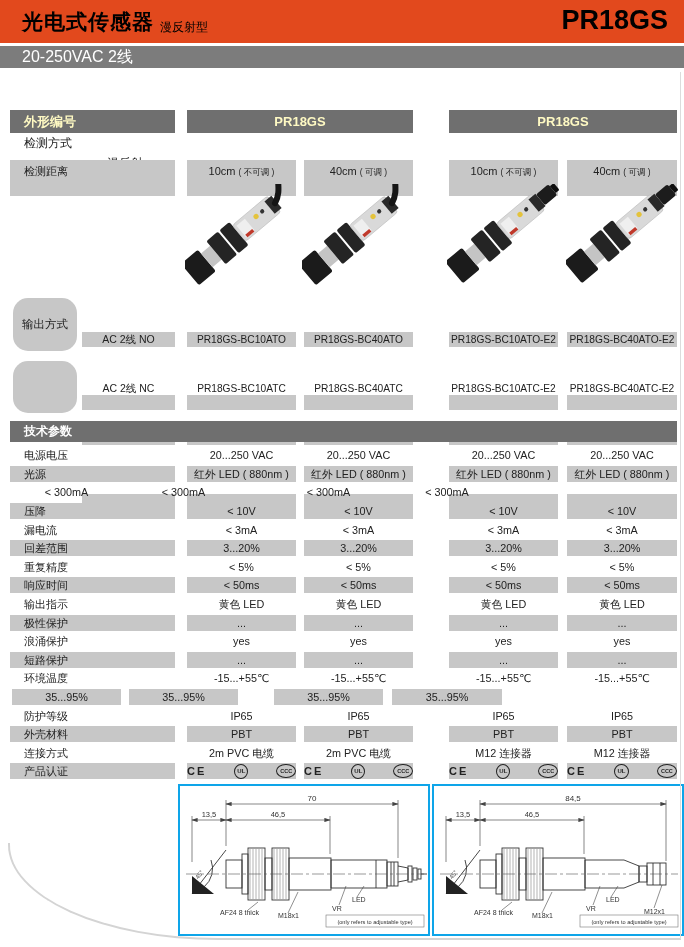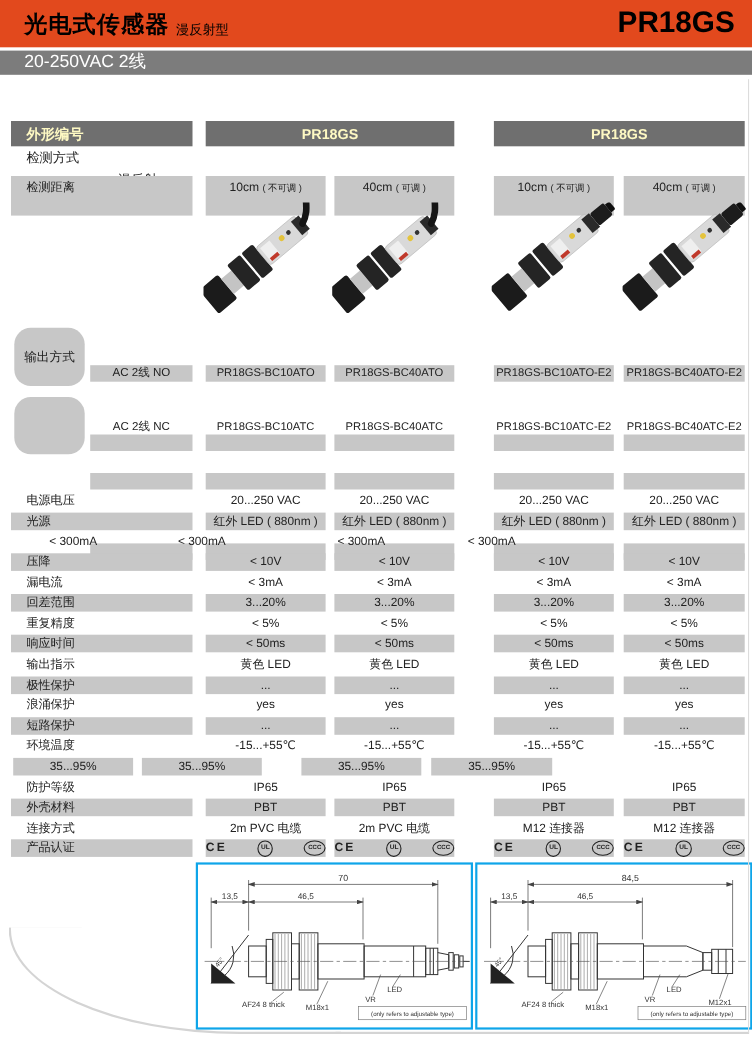--- a/index.html
+++ b/index.html
@@ -207,20 +207,23 @@
     <div class="orow orow-sp"></div>
     <div class="orow">
       <div class="osub gray"></div>
       <div class="c1 gray"></div>
       <div class="c2 gray"></div>
       <div class="c3 gray"></div>
       <div class="c4 gray"></div>
     </div>
   </div>
 
+  <div class="techbar">
+    <span>技术参数</span>
+  </div>
 
   <div class="techrows" id="tech-rows">
     <div class="trow">
       <div class="cl">电源电压</div>
       <div class="c1 val">20...250 VAC</div>
       <div class="c2 val">20...250 VAC</div>
       <div class="c3 val">20...250 VAC</div>
       <div class="c4 val">20...250 VAC</div>
     </div>
 

